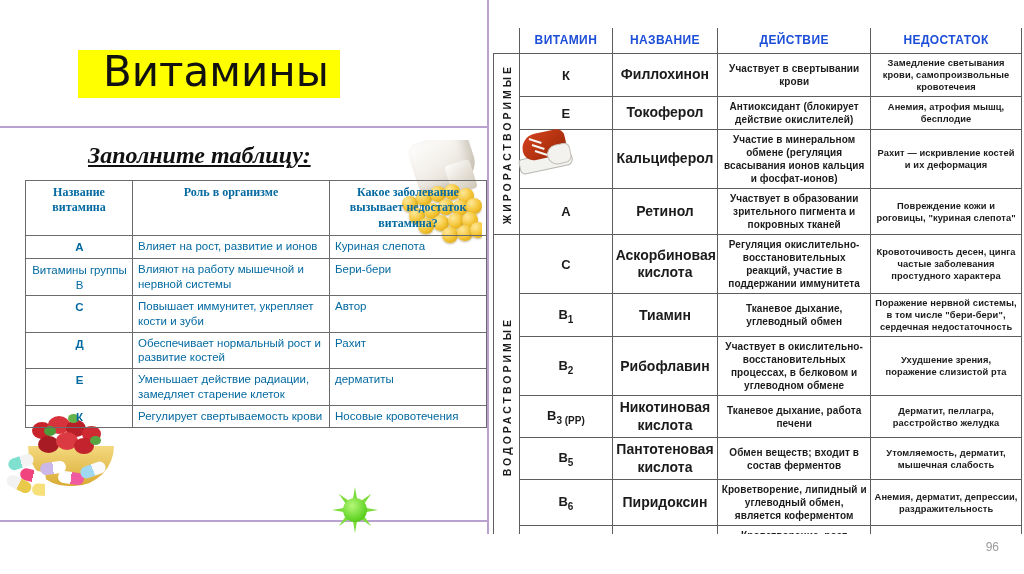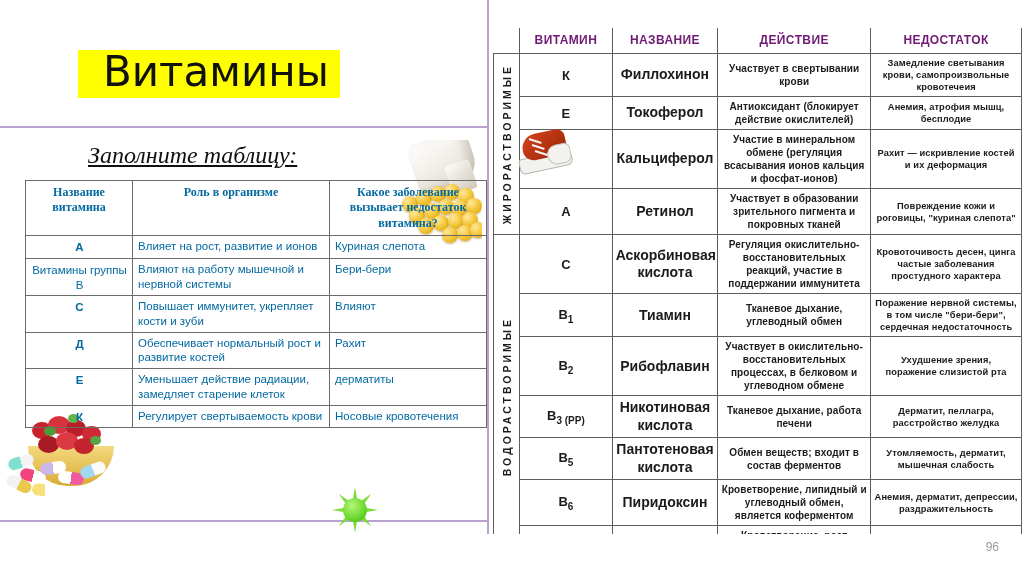--- a/index.html
+++ b/index.html
@@ -36,21 +36,21 @@
   .hrule{
     position:absolute;left:0;width:487px;height:2px;background:#b9a2cf;
   }
   #hrule-top{top:126px;}
   #hrule-bottom{top:520px;}
 
   
   #subtitle{
     position:absolute;left:88px;top:142px;
     font-family:"Liberation Serif", serif;
-    font-style:italic;font-weight:normal;font-size:24px;color:#111;
+    font-style:italic;font-weight:bold;font-size:24px;color:#111;
     text-decoration:underline;
     white-space:nowrap;
   }
 
   
   #pill-bottle{
     position:absolute;left:390px;top:140px;width:92px;height:110px;
     overflow:hidden;
   }
   #pill-bottle .bottle{
@@ -156,21 +156,21 @@
     padding:3px 3px;
     text-align:center;
     vertical-align:middle;
     font-family:"Liberation Sans", sans-serif;
     color:#1b1b1b;
   }
   #right-table thead th{
     font-size:12px;font-weight:bold;letter-spacing:.4px;
     padding:5px 2px 6px 2px;
     border-top:none;
-    color:#701a75;
+    color:#1d4ed8;
   }
   #right-table thead th.grp-head{border:none;background:#fff;}
   .col-grp{width:26px;}
   .col-vit{width:92px;}
   .col-nam{width:105px;}
   .col-act{width:152px;}
   .col-def{width:150px;}
 
   td.grp{
     border-left:none;
@@ -313,21 +313,21 @@
             <td class="c-dis">Куриная слепота</td>
           </tr>
           <tr class="r-b">
             <td class="c-name">Витамины группы В</td>
             <td class="c-role">Влияют на работу мышечной и нервной системы</td>
             <td class="c-dis">Бери-бери</td>
           </tr>
           <tr>
             <td class="c-name">С</td>
             <td class="c-role">Повышает иммунитет, укрепляет кости и зуби</td>
-            <td class="c-dis">Влияют</td>
+            <td class="c-dis">Автор</td>
           </tr>
           <tr>
             <td class="c-name">Д</td>
             <td class="c-role">Обеспечивает нормальный рост и развитие костей</td>
             <td class="c-dis">Рахит</td>
           </tr>
           <tr>
             <td class="c-name">Е</td>
             <td class="c-role">Уменьшает действие радиации, замедляет старение клеток</td>
             <td class="c-dis">дерматиты</td>

